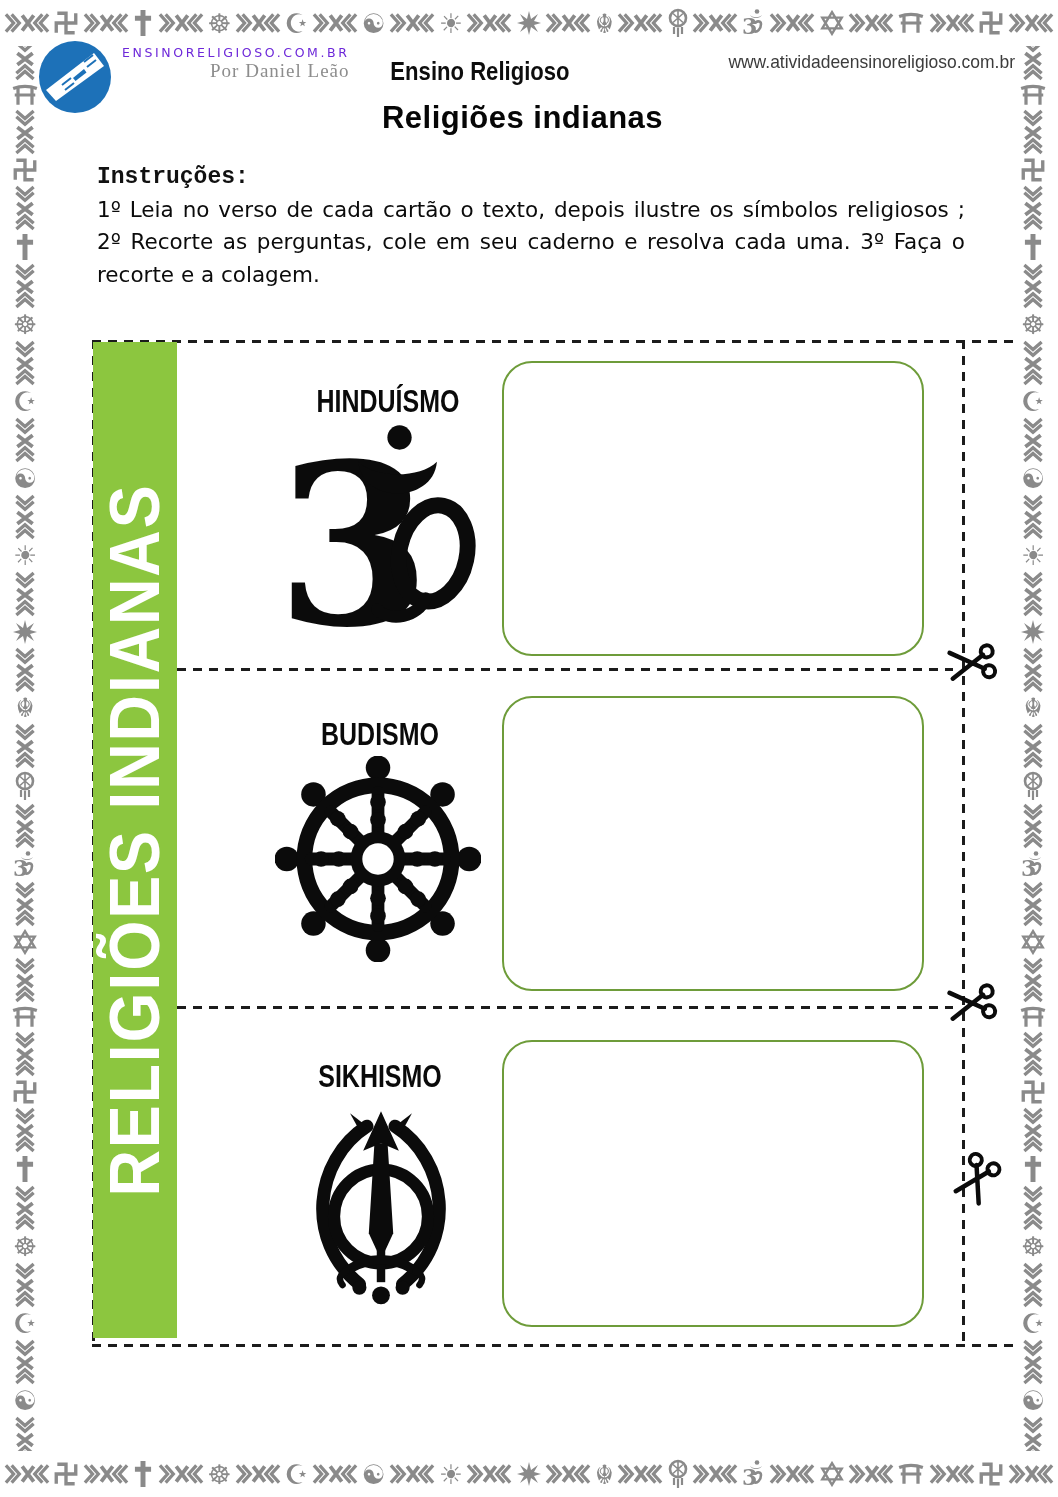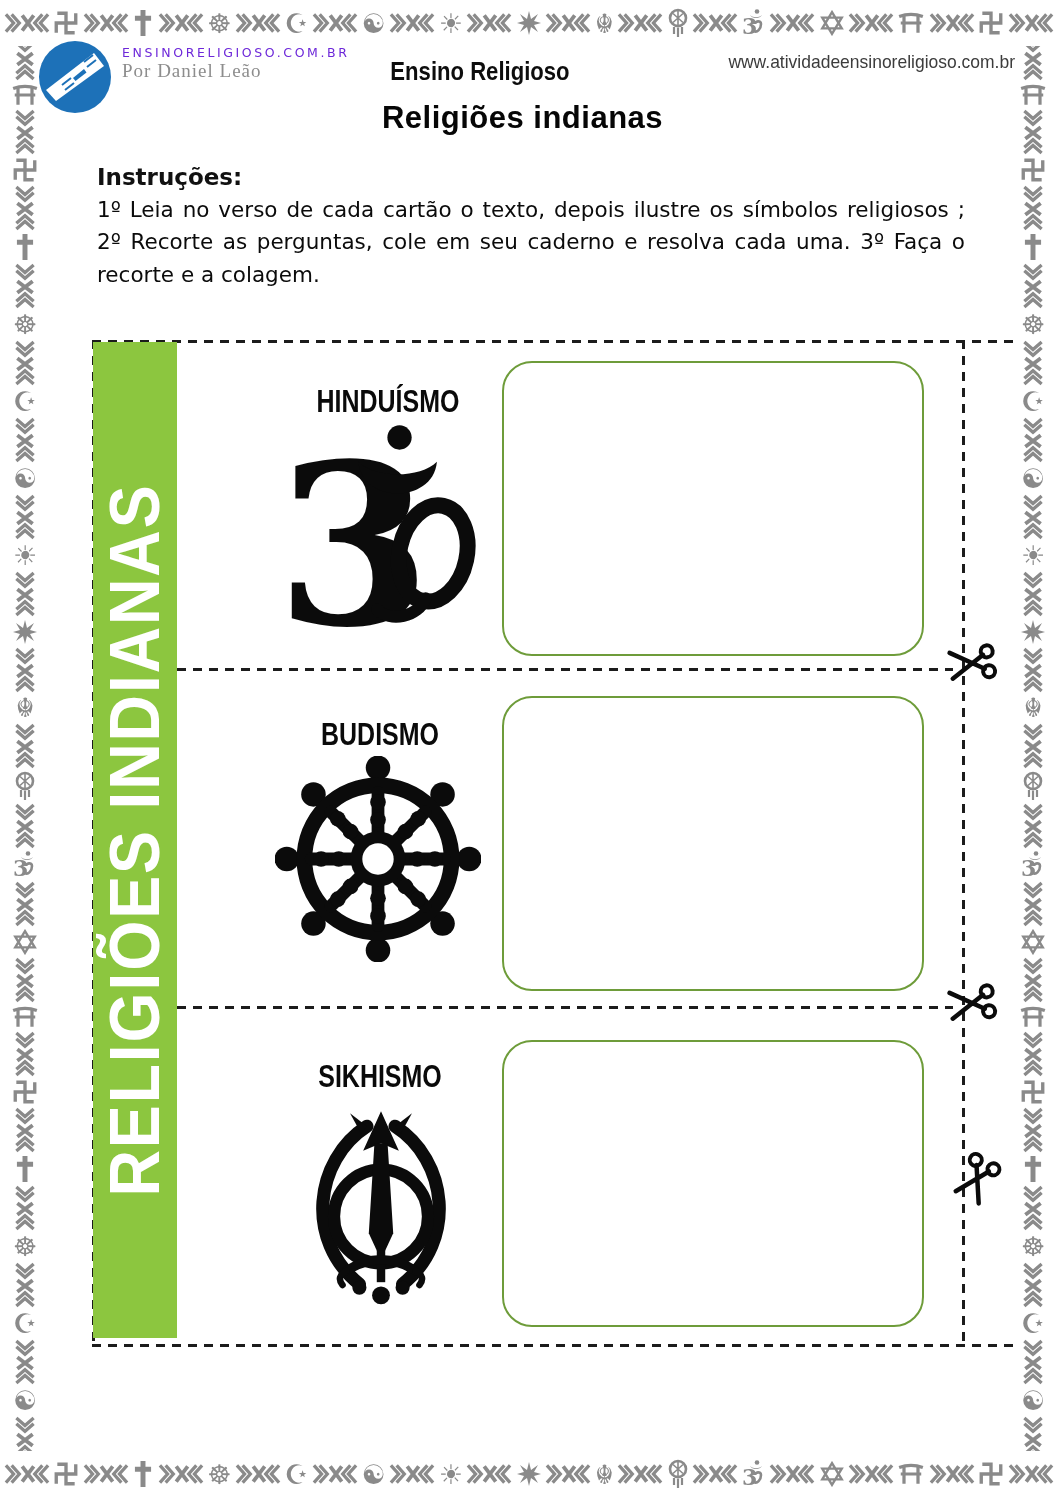--- a/index.html
+++ b/index.html
@@ -15,31 +15,31 @@
   .bstrip.v{top:46px; bottom:46px; width:42px; flex-direction:column;}
   .bstrip.left{left:4px;} .bstrip.right{right:4px;}
   .bsym{color:#8a8a8a; font-size:27px; line-height:1; font-family:"DejaVu Sans",sans-serif; flex:0 0 auto;}
   .bsvg{flex:0 0 auto; display:flex; align-items:center; justify-content:center;}
   .bstrip.v .chevwrap svg{transform:rotate(90deg);}
   
   .logo-badge{position:absolute; left:38px; top:40px; width:74px; height:74px;}
   .brandblock{position:absolute; left:122px; top:44px; line-height:1.05;}
   .brand-name{font-family:"Liberation Serif", serif; font-weight:bold; font-size:27px; color:#1d71b8; letter-spacing:1px;}
   .brand-site{font-size:12.5px; letter-spacing:2.6px; color:#6d28d9; margin-top:2px;}
-  .brand-byline{font-family:"Liberation Serif", serif; font-size:19px; color:#8d8d8d; letter-spacing:1px; margin-top:2px;}
+  .brand-byline{font-family:"Liberation Serif", serif; font-size:19px; color:#8d8d8d; letter-spacing:1px; margin-top:2px;text-align:right;}
   .subject{position:absolute; left:340px; top:56px; width:280px; text-align:center;
     font-family:"Liberation Sans", sans-serif; font-weight:bold; font-size:26px; color:#0d0d0d;
     transform:scaleX(0.85);}
   .website{position:absolute; left:690px; top:51px; width:325px; text-align:right;
     font-family:"Liberation Sans", sans-serif; font-size:19px; color:#3c3c3c; transform:scaleX(0.92); transform-origin:right;}
   .doc-title{position:absolute; left:0; top:100px; width:1045px; text-align:center;
     font-family:"Liberation Sans", sans-serif; font-weight:800; font-size:31px; color:#060606; letter-spacing:0.5px;}
   
   .instructions{position:absolute; left:97px; top:164px; width:868px;}
-  .instr-head{font-weight:bold; font-size:23px; margin-bottom:4px;}
+  .instr-head{font-weight:bold; font-size:23px; margin-bottom:4px;font-family:Liberation Mono, monospace;}
   .instr-body{font-size:21.5px; line-height:1.5; text-align:justify; color:#0b0b0b;}
   
   .dash-h{position:absolute; height:3px; background:repeating-linear-gradient(90deg,#1c1c1c 0 9px,transparent 9px 16px);}
   .dash-v{position:absolute; width:3px; background:repeating-linear-gradient(180deg,#1c1c1c 0 9px,transparent 9px 16px);}
   .green-bar{position:absolute; left:93px; top:342px; width:84px; height:996px; background:#8cc63f;}
   .green-bar span{
     position:absolute; left:50%; top:50%; white-space:nowrap;
     transform:translate(-50%,-50%) rotate(-90deg) scaleX(0.92);
     font-family:"Liberation Sans", sans-serif; font-weight:bold; font-size:70px; letter-spacing:2px; color:#ffffff;}
   .card-label{position:absolute; width:260px; text-align:center;

